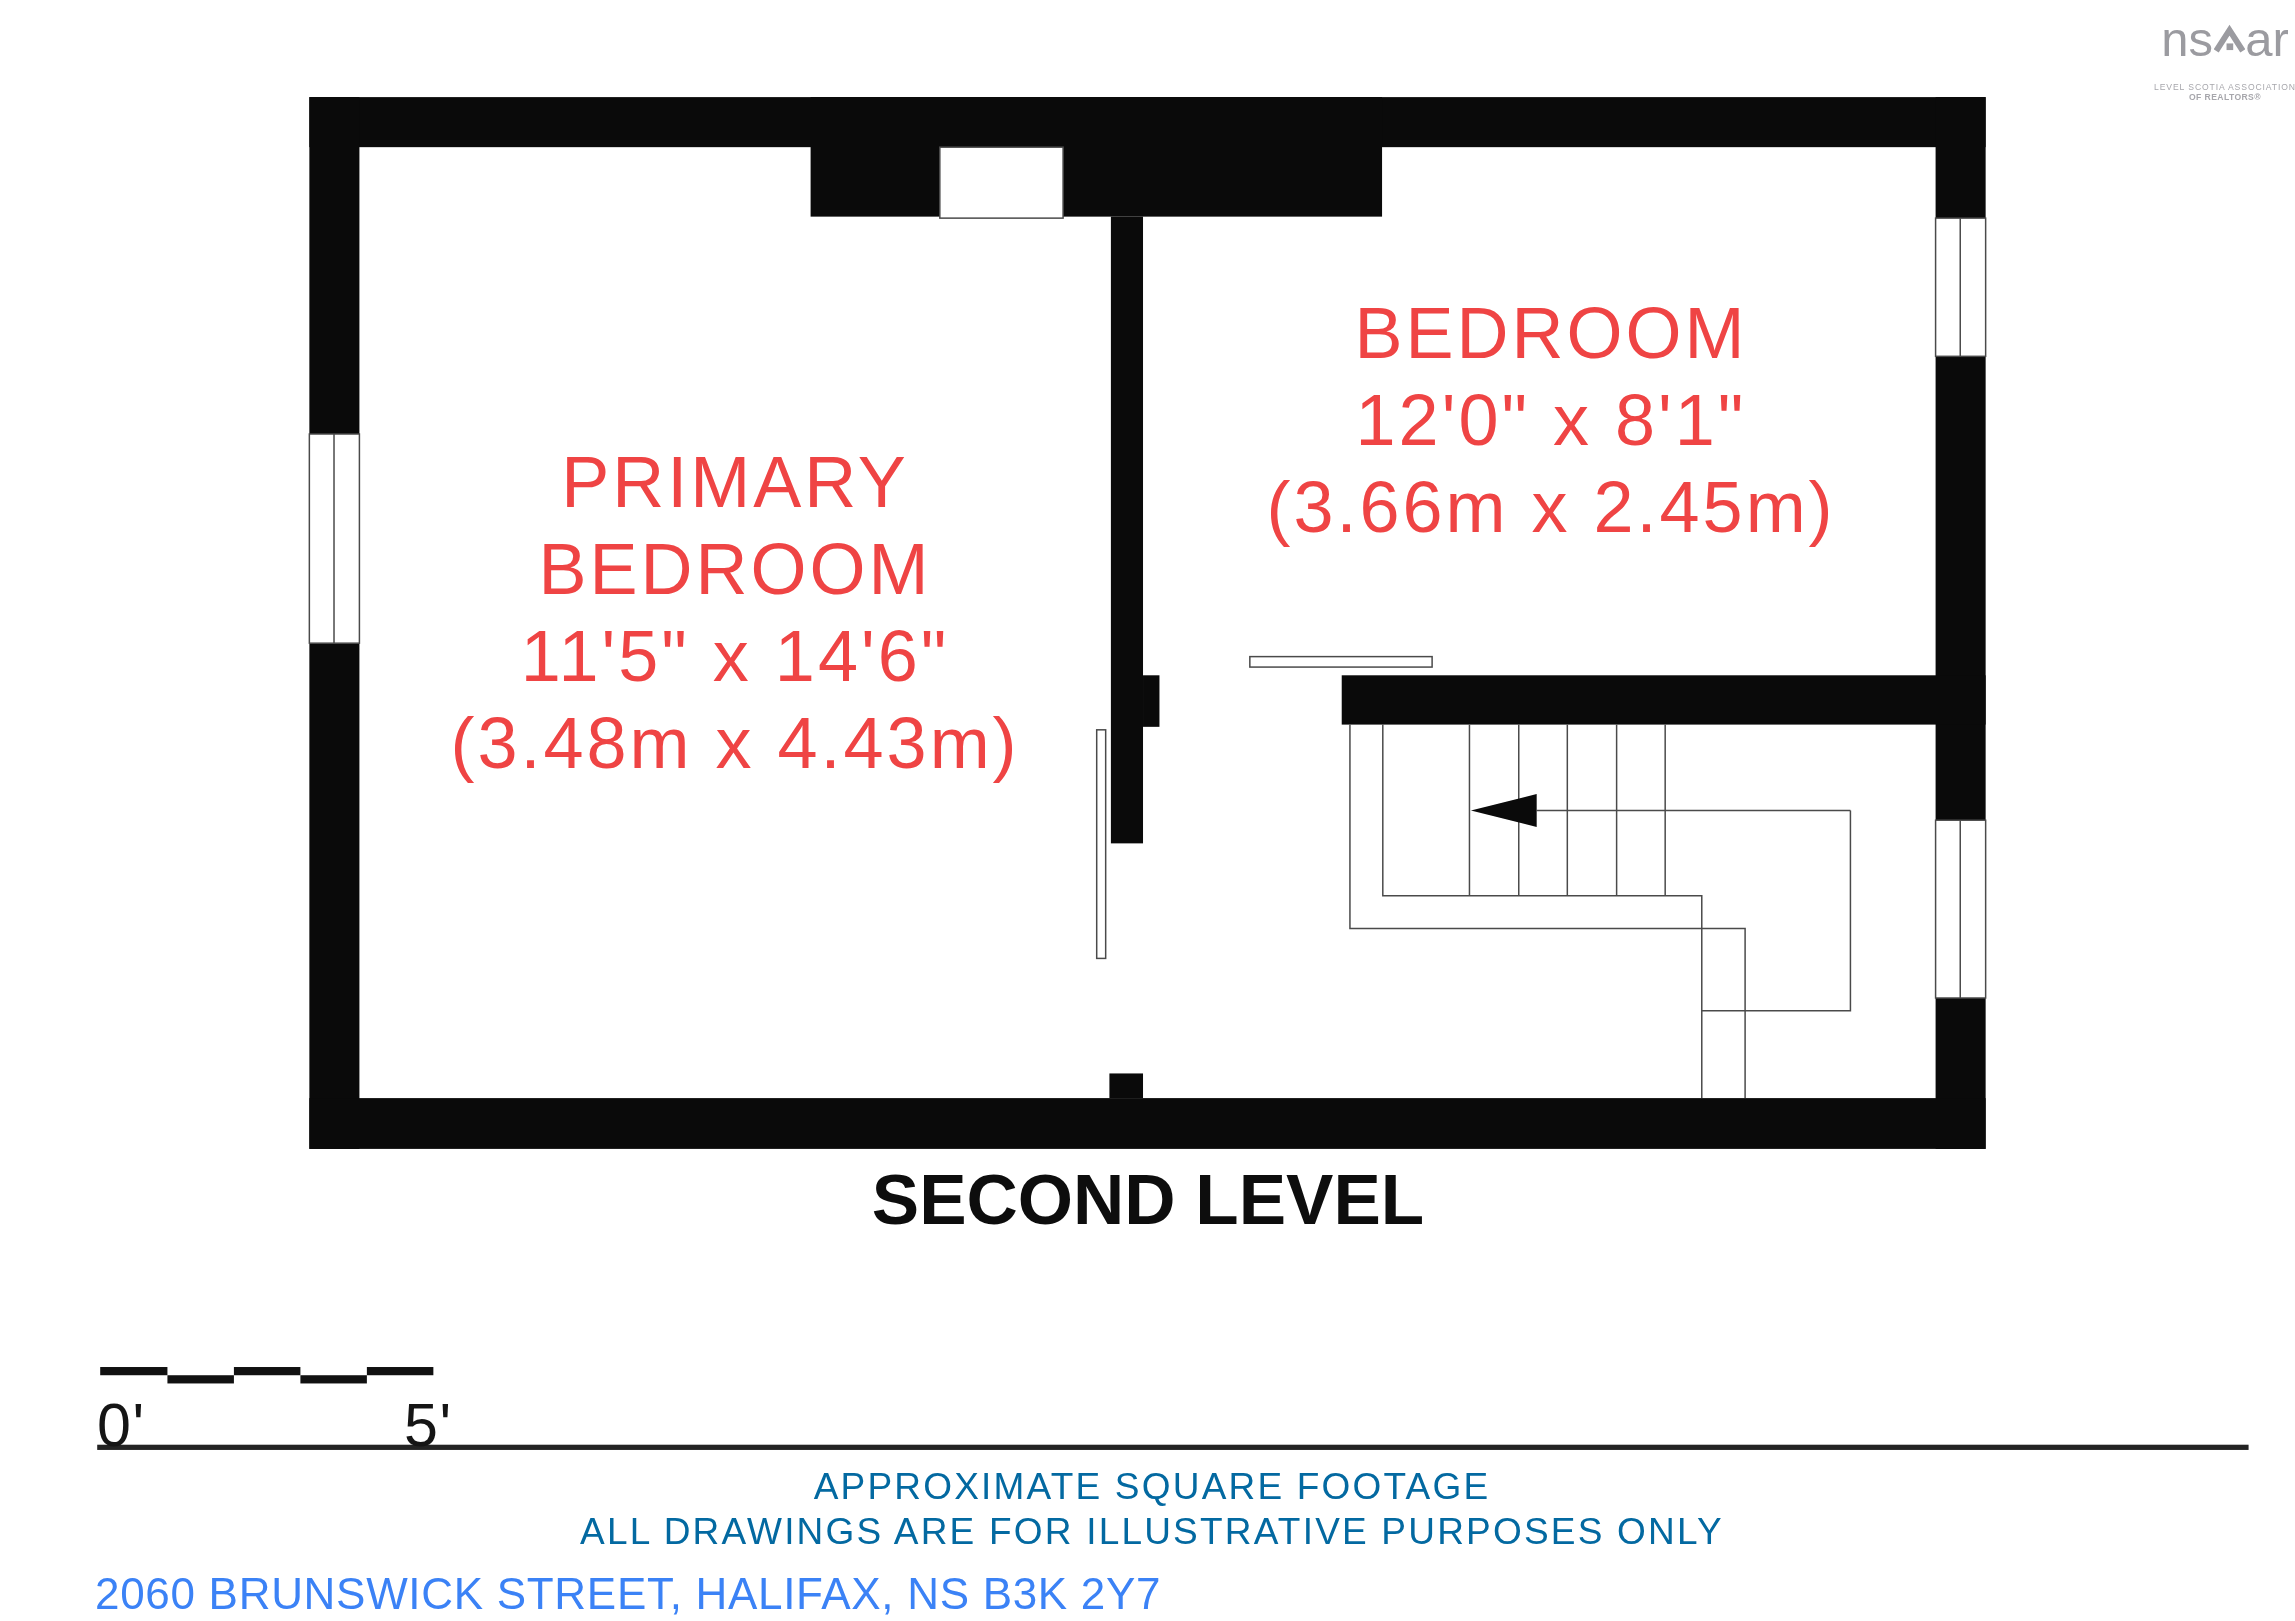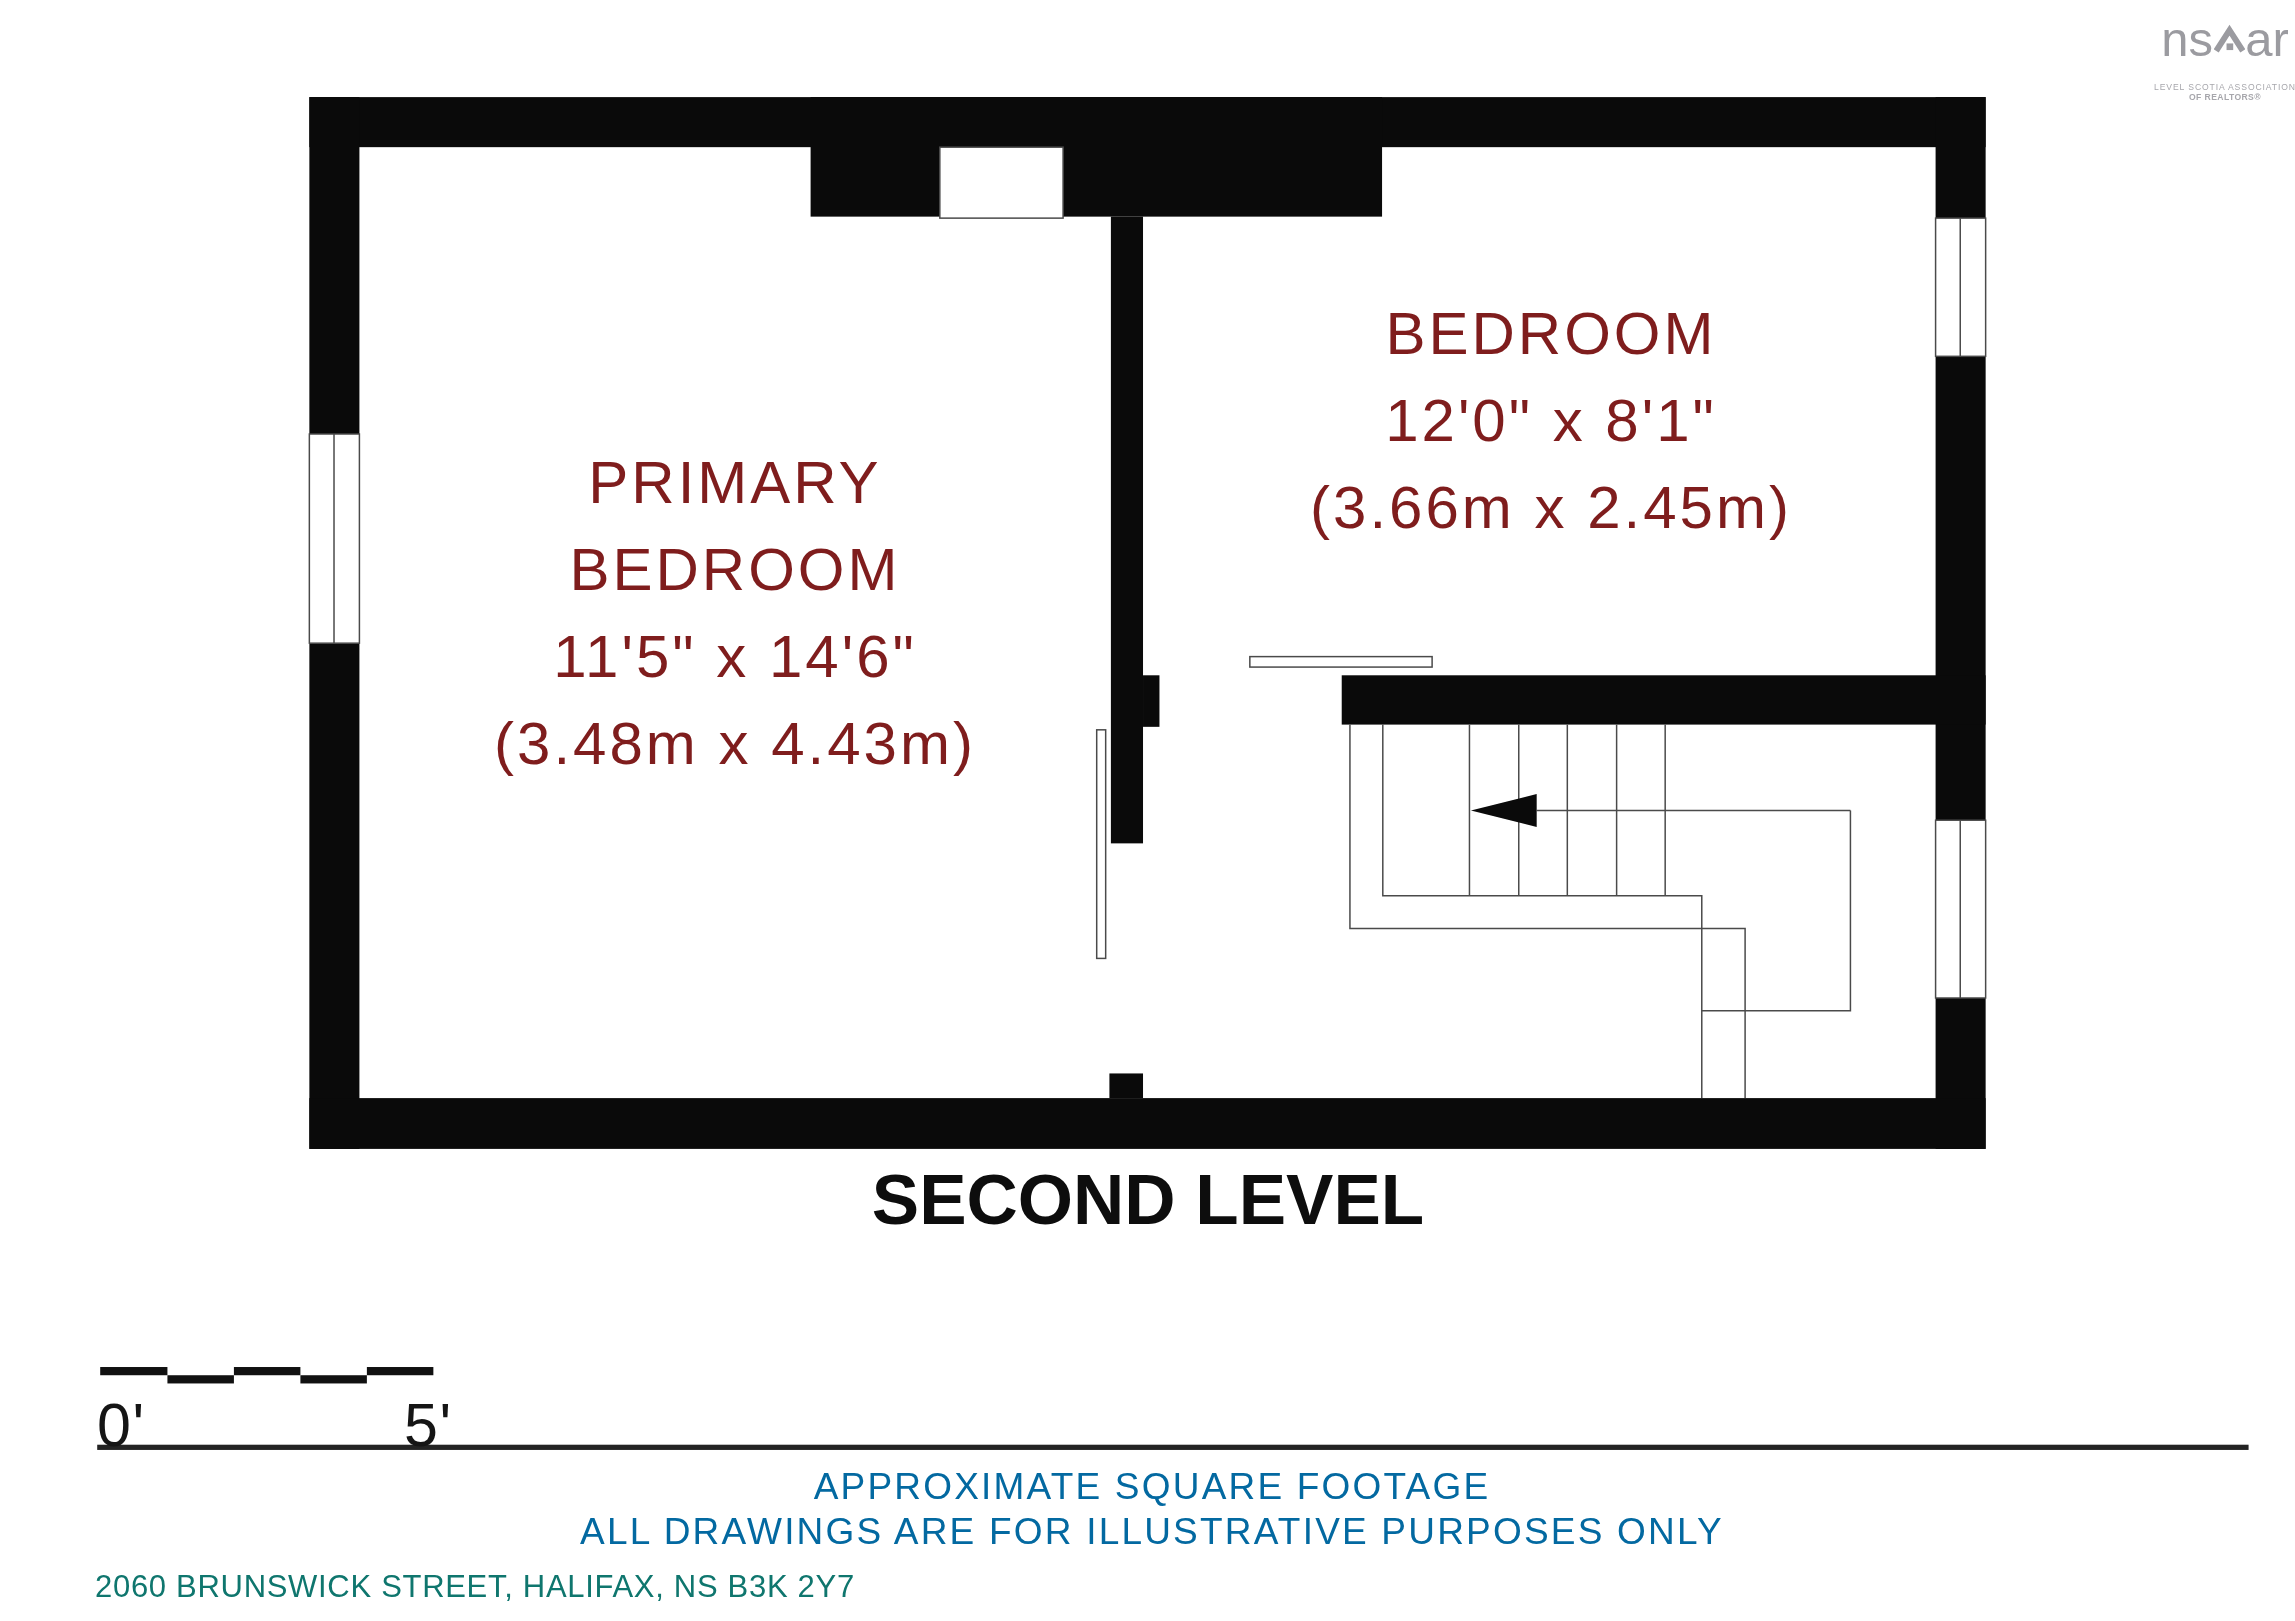--- a/index.html
+++ b/index.html
@@ -5,39 +5,39 @@
   html,body{margin:0;padding:0;}
   body{
     width:2295px;height:1621px;position:relative;background:#ffffff;
     font-family:"Liberation Sans", sans-serif;overflow:hidden;
   }
   svg.plan{position:absolute;left:0;top:0;width:2295px;height:1621px;}
 
   
   .room-label{
     position:absolute;transform:translateX(-50%);
-    text-align:center;color:#7f1d1d;white-space:nowrap;
-    font-size:60px;line-height:87px;letter-spacing:3px;font-weight:400;
+    text-align:center;color:#ef4444;white-space:nowrap;
+    font-size:72px;line-height:87px;letter-spacing:3px;font-weight:400;
   }
 
   .level-title{
     position:absolute;left:1148px;top:1159px;transform:translateX(-50%);
     font-size:71px;font-weight:700;letter-spacing:0px;color:#0d0d0d;white-space:nowrap;
   }
 
   .scale-label{
     position:absolute;top:1390px;font-size:61px;color:#151515;letter-spacing:1.5px;
   }
 
   .footer-gray{
     position:absolute;left:1152px;transform:translateX(-50%);
     color:#0369a1;font-size:37px;letter-spacing:2.2px;white-space:nowrap;font-weight:400;
   }
   .footer-address{
-    position:absolute;left:95px;top:1569px;color:#0f766e;font-size:31px;
+    position:absolute;left:95px;top:1569px;color:#3b82f6;font-size:44px;
     letter-spacing:0.7px;white-space:nowrap;font-weight:400;
   }
 
   
   .logo{
     position:absolute;left:2156px;top:16.4px;width:138px;
     display:flex;flex-direction:column;align-items:center;gap:21px;
   }
   .logo .wordmark{
     display:flex;align-items:flex-end;color:#9b9ba0;

